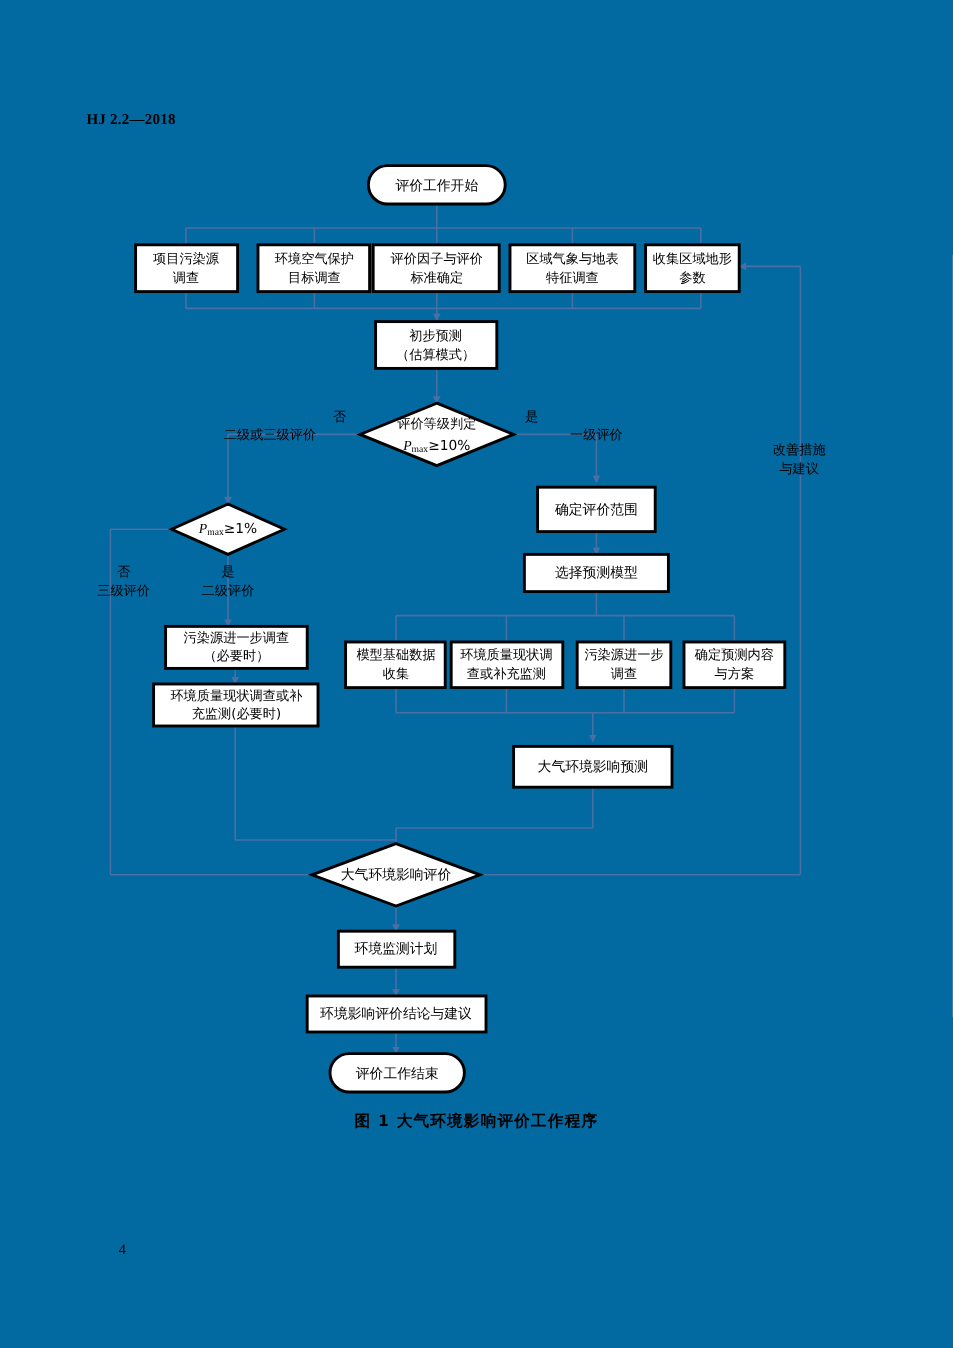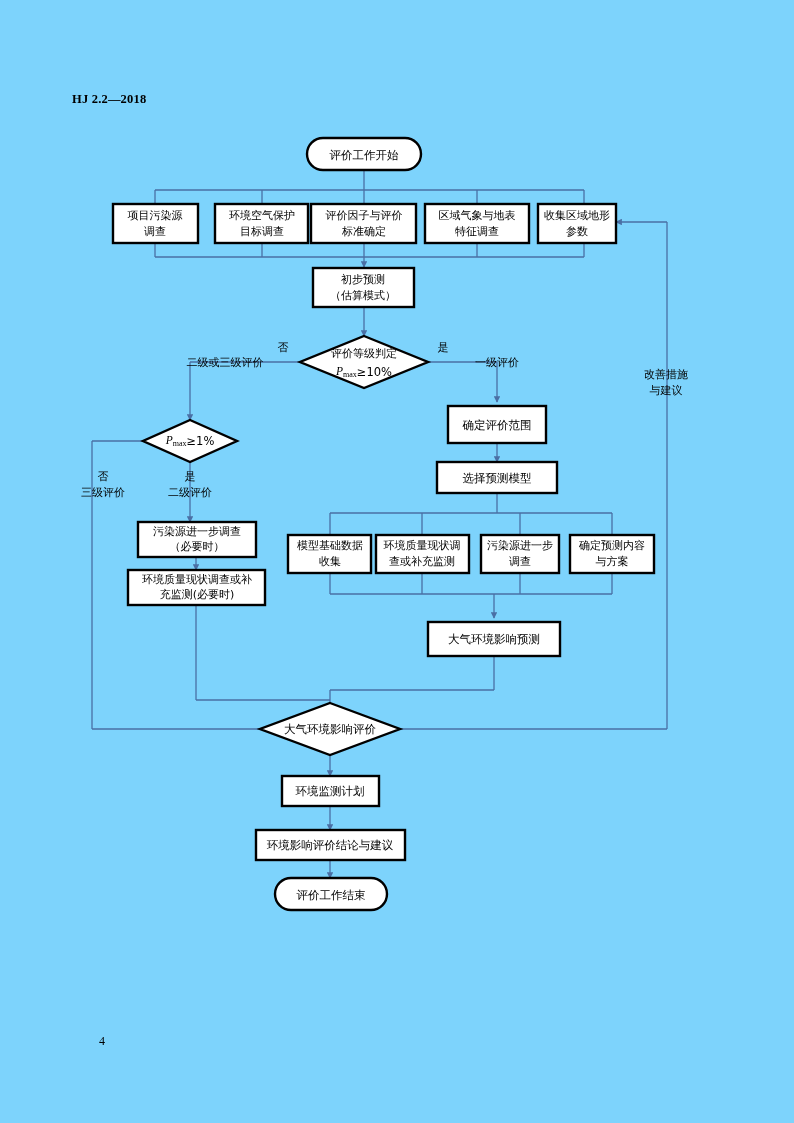--- a/index.html
+++ b/index.html
@@ -13,21 +13,21 @@
     position: relative;
     font-family: "Liberation Serif", "DejaVu Serif", serif;
     color: #000000;
     overflow: hidden;
   }
   #page {
     position: absolute;
     left: 0; top: 0;
     width: 794px;
     height: 1123px;
-    background: #7dd3fc;
+    background: #0369a1;
   }
   .doc-header {
     position: absolute;
     left: 72px;
     top: 92px;
     font-family: "Liberation Serif", "DejaVu Serif", serif;
     font-weight: bold;
     font-size: 12.5px;
     letter-spacing: 0.2px;
     color: #000;
@@ -327,16 +327,17 @@
       <text class="nodetext" x="330" y="845">环境影响评价结论与建议</text>
     </g>
 
     <g>
       <rect class="terminal" x="275" y="878" width="112" height="32" rx="16" ry="16"></rect>
       <text class="nodetext" x="331" y="895">评价工作结束</text>
     </g>
 
   </svg>
 
+  <div class="figure-caption">图 1  大气环境影响评价工作程序</div>
 
   <div class="page-number">4</div>
 
 </div>
 
 </body></html>

